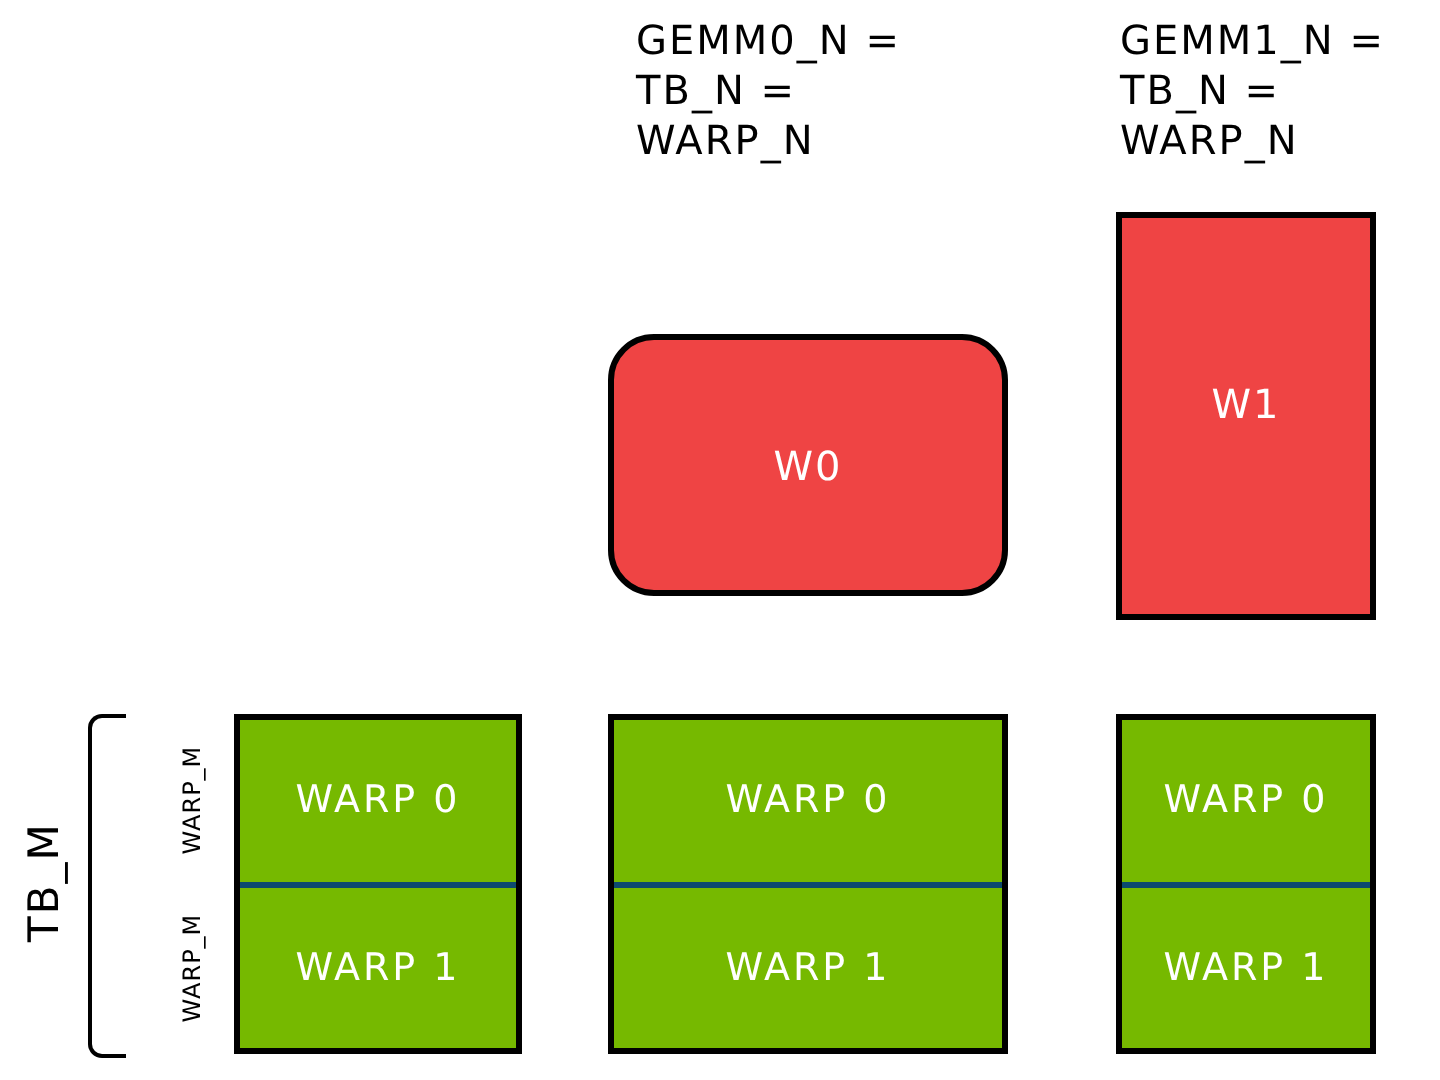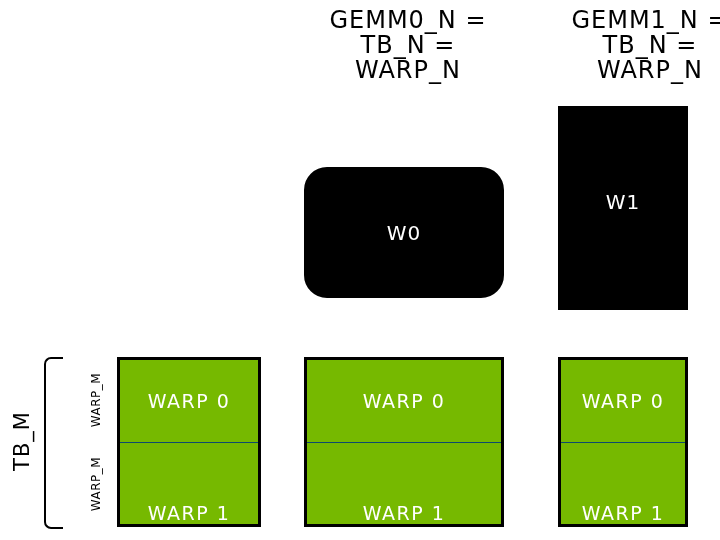--- a/index.html
+++ b/index.html
@@ -14,35 +14,35 @@
     background: #ffffff;
     overflow: hidden;
     font-family: "DejaVu Sans", "Liberation Sans", sans-serif;
   }
 
   
   .top-label {
     position: absolute;
     top: 8px;
     width: 180px;
-    text-align: center;
+    text-align: left;
     white-space: pre-line;
-    font-size: 24px;
+    font-size: 20px;
     line-height: 25px;
     letter-spacing: 1px;
     color: #000000;
   }
   .top-label.g0 { left: 318px; }
   .top-label.g1 { left: 560px; }
 
   
   .blue-box {
     position: absolute;
     box-sizing: border-box;
-    background: #000000;
+    background: #ef4444;
     border: 3px solid #000000;
     display: flex;
     align-items: center;
     justify-content: center;
     color: #ffffff;
     font-size: 20px;
     letter-spacing: 1px;
   }
   .blue-box.w0 { left: 304px; top: 167px; width: 200px; height: 131px; border-radius: 23px; }
   .blue-box.w1 { left: 558px; top: 106px; width: 130px; height: 204px; }
@@ -65,22 +65,21 @@
     flex: 1;
     background: #76B900;
     display: flex;
     align-items: center;
     justify-content: center;
     color: #ffffff;
     font-size: 19px;
     letter-spacing: 1.5px;
   }
   .warp-cell + .warp-cell {
-    border-top: 1px solid #0c4a6e;
-    align-items: flex-end;
+    border-top: 3px solid #0c4a6e;
   }
 
   
   .bracket {
     position: absolute;
     left: 44px;
     top: 357px;
     width: 17px;
     height: 168px;
     border-left: 2px solid #000000;

